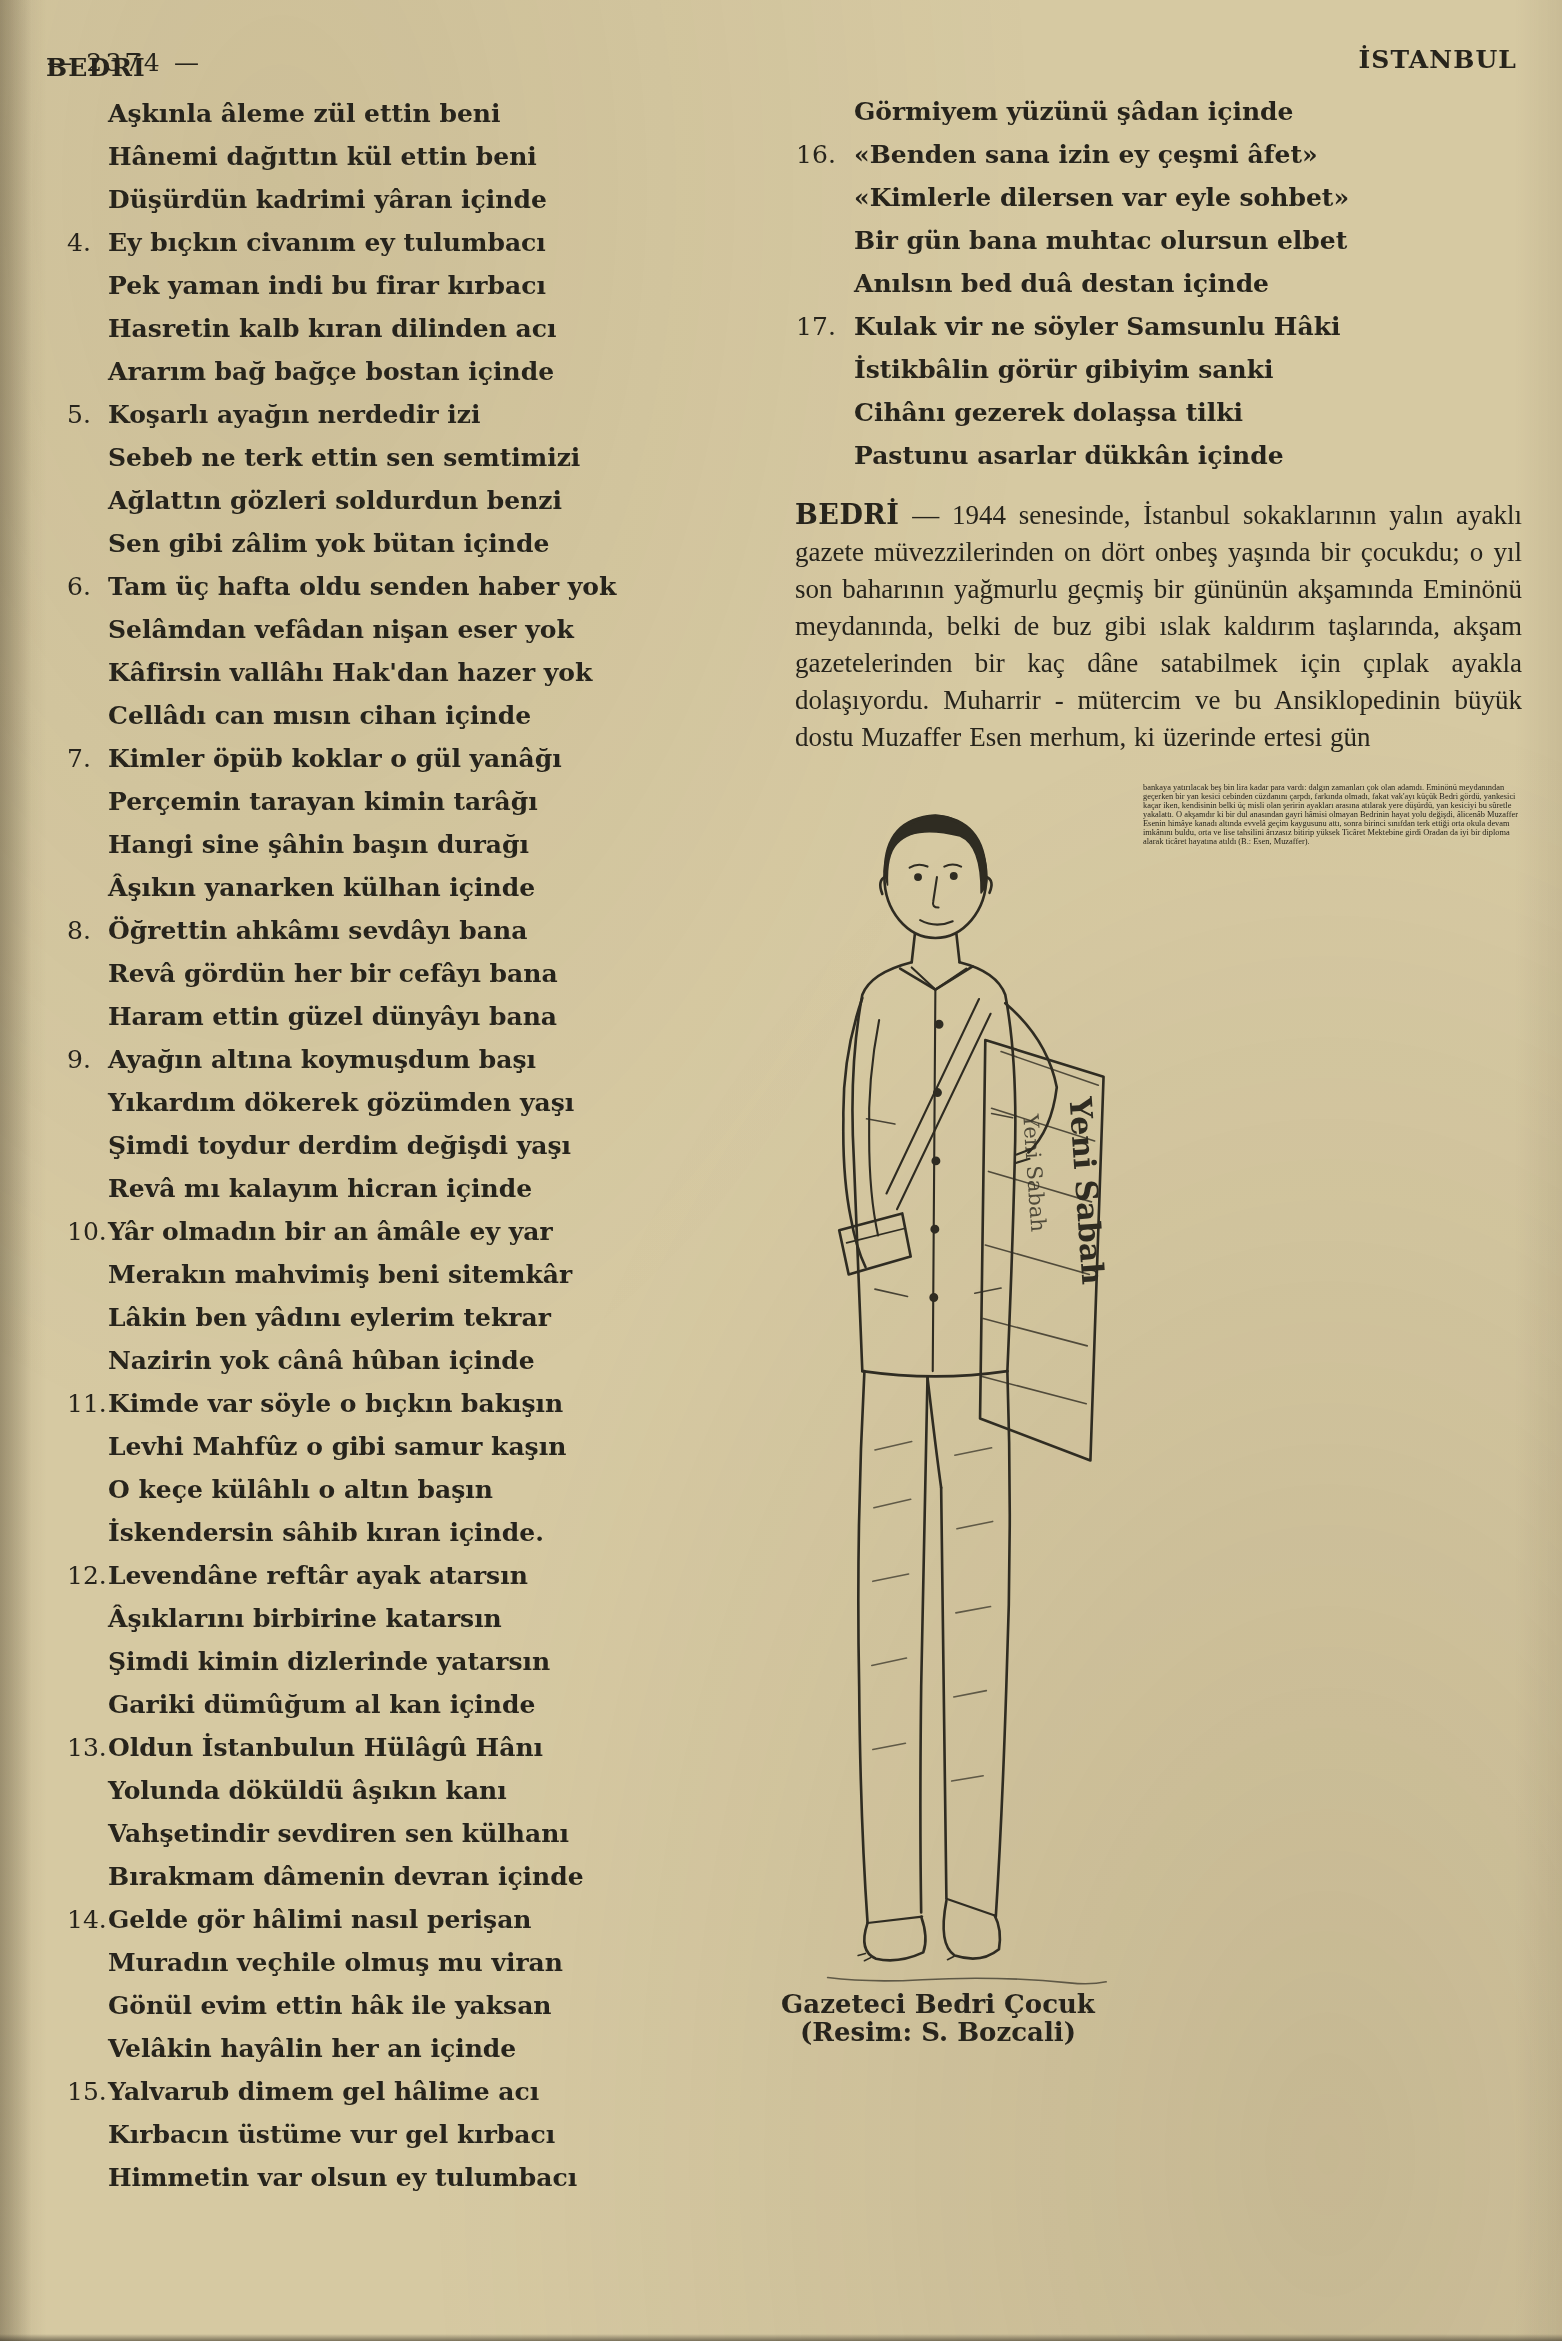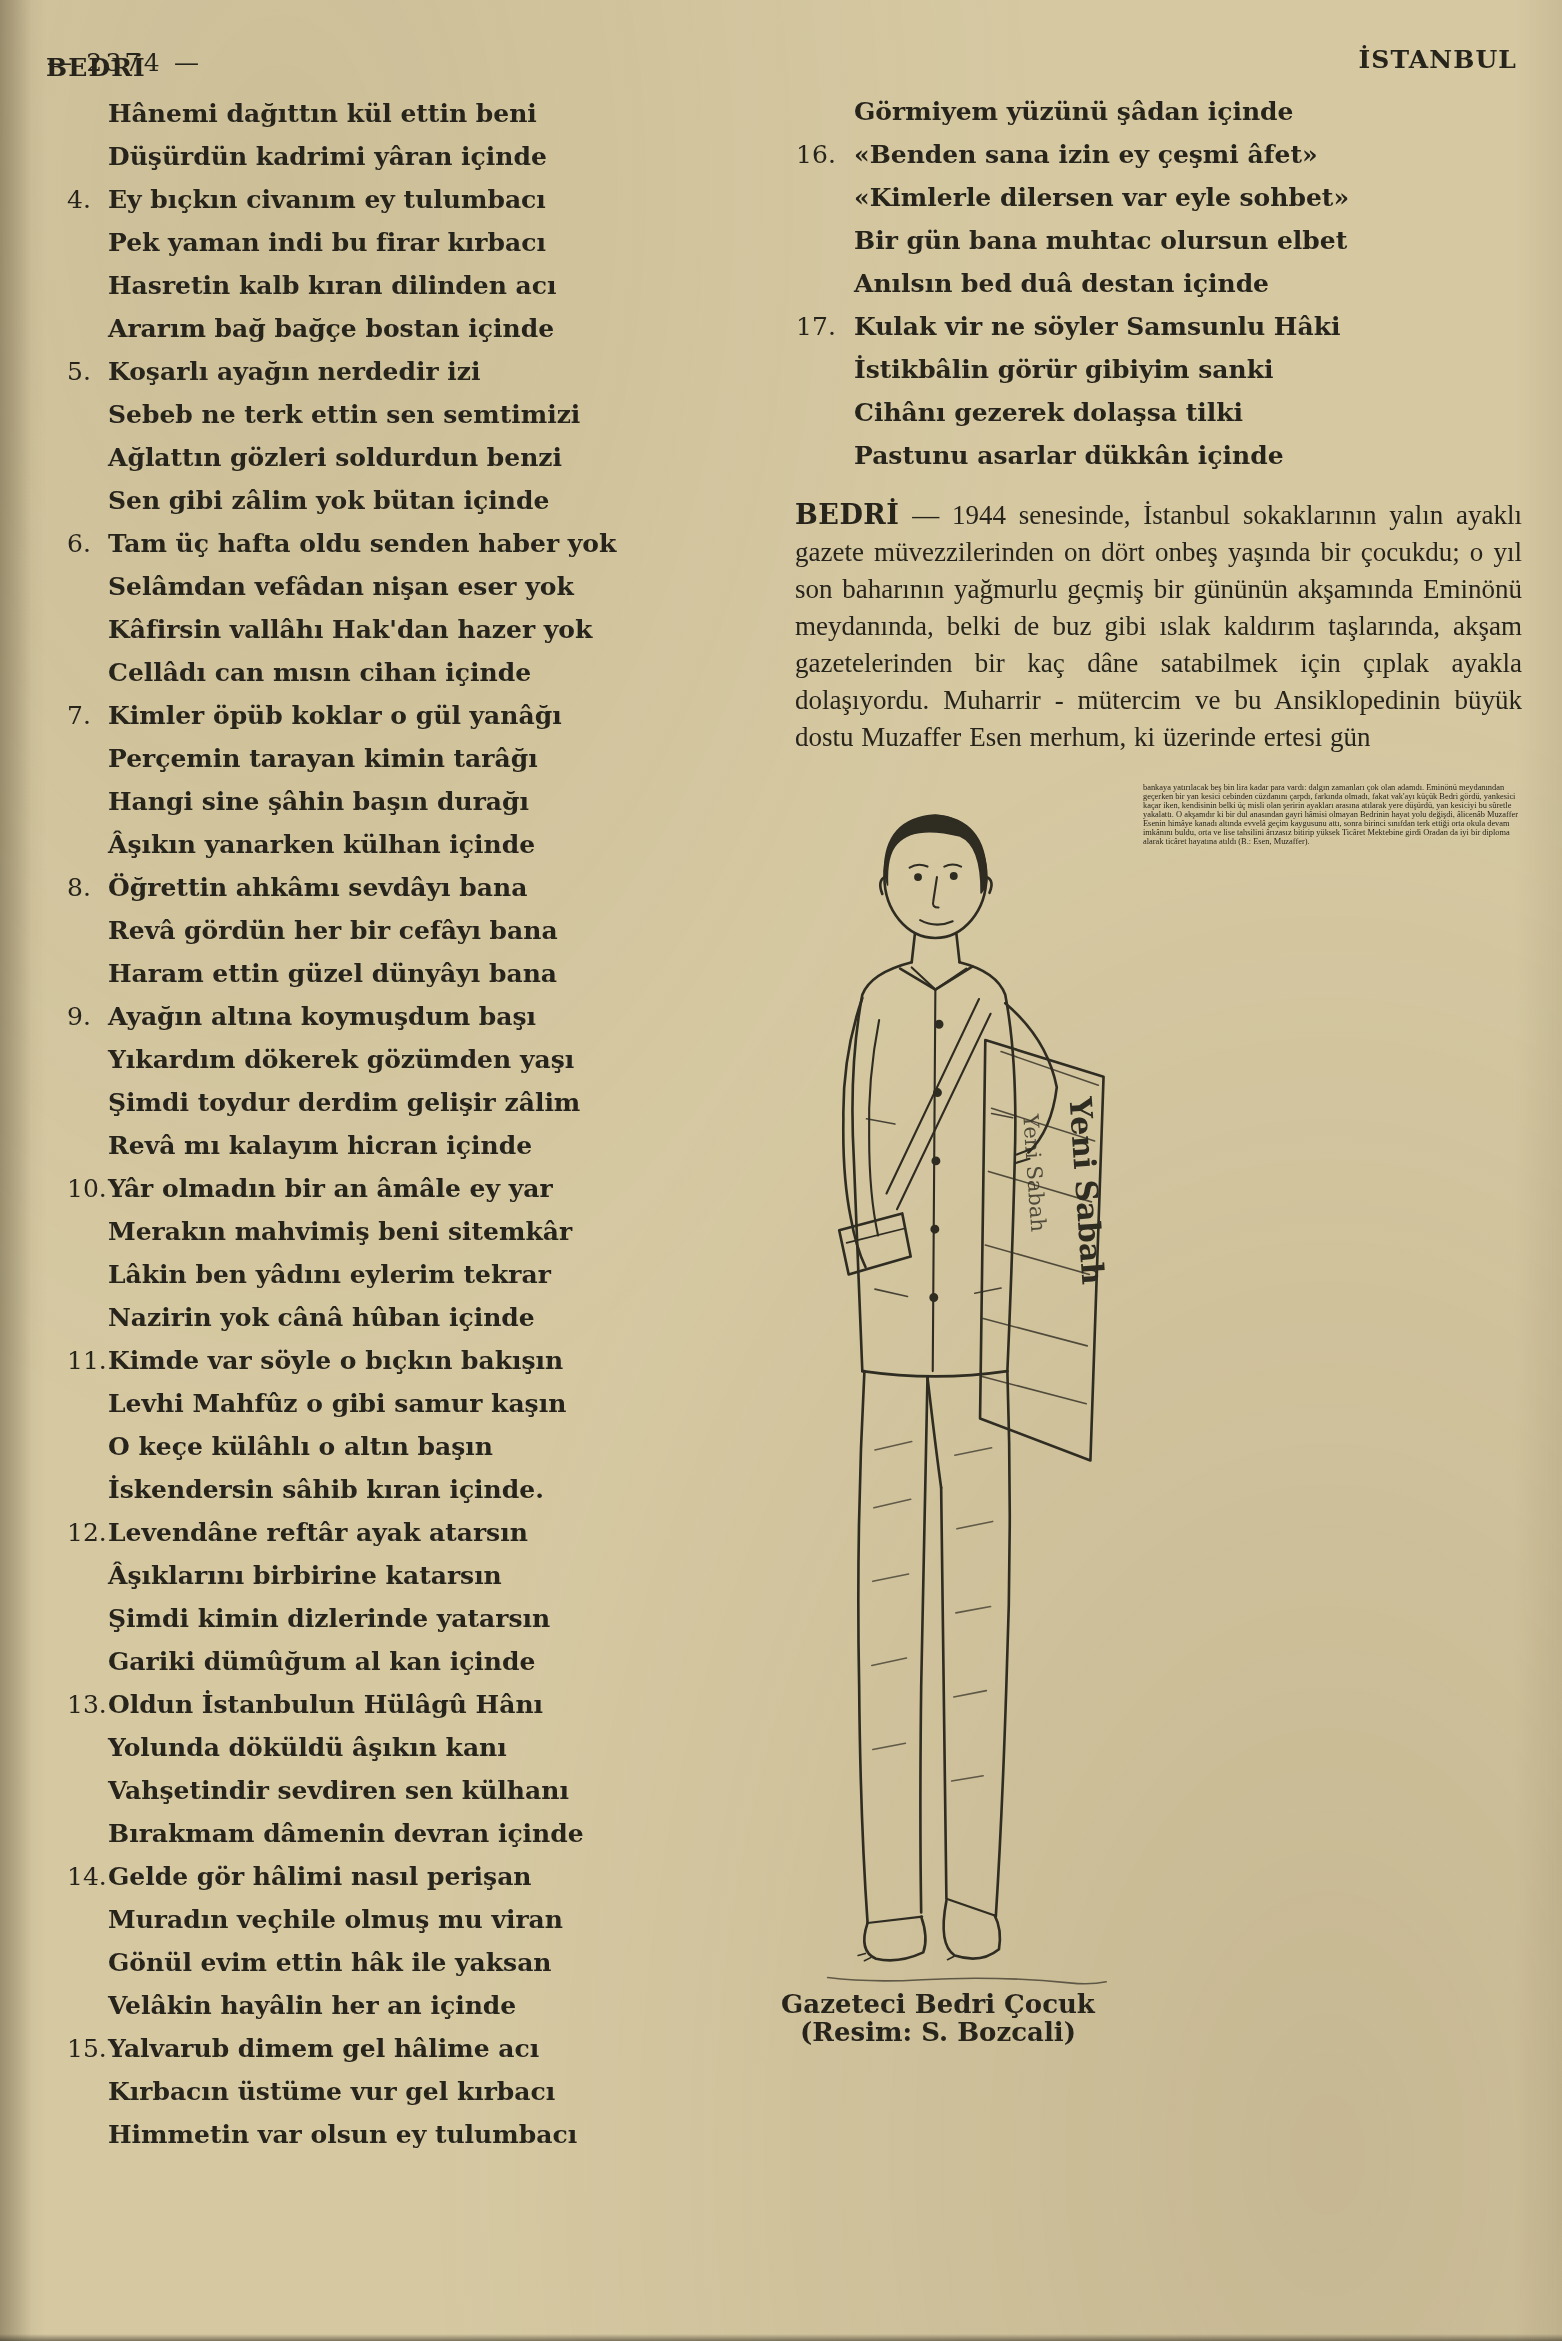--- a/index.html
+++ b/index.html
@@ -72,20 +72,21 @@
 <div class="scan-bottom"></div>
 
 <div class="page-header">
   <span class="hdr-left">BEDRİ</span>
   <span class="hdr-center">— 2374 —</span>
   <span class="hdr-right">İSTANBUL</span>
 </div>
 
 <div class="col-left poem" id="poem-left">
     <div class="stanza">
+      <div class="poem-line">Aşkınla âleme zül ettin beni</div>
       <div class="poem-line">Hânemi dağıttın kül ettin beni</div>
       <div class="poem-line">Düşürdün kadrimi yâran içinde</div>
     </div>
     <div class="stanza">
       <span class="stanza-num">4.</span>
       <div class="poem-line">Ey bıçkın civanım ey tulumbacı</div>
       <div class="poem-line">Pek yaman indi bu firar kırbacı</div>
       <div class="poem-line">Hasretin kalb kıran dilinden acı</div>
       <div class="poem-line">Ararım bağ bağçe bostan içinde</div>
     </div>
@@ -113,21 +114,21 @@
     <div class="stanza">
       <span class="stanza-num">8.</span>
       <div class="poem-line">Öğrettin ahkâmı sevdâyı bana</div>
       <div class="poem-line">Revâ gördün her bir cefâyı bana</div>
       <div class="poem-line">Haram ettin güzel dünyâyı bana</div>
     </div>
     <div class="stanza">
       <span class="stanza-num">9.</span>
       <div class="poem-line">Ayağın altına koymuşdum başı</div>
       <div class="poem-line">Yıkardım dökerek gözümden yaşı</div>
-      <div class="poem-line">Şimdi toydur derdim gelişir zâlim</div>
+      <div class="poem-line">Şimdi toydur derdim değişdi yaşı</div>
       <div class="poem-line">Revâ mı kalayım hicran içinde</div>
     </div>
     <div class="stanza">
       <span class="stanza-num">10.</span>
       <div class="poem-line">Yâr olmadın bir an âmâle ey yar</div>
       <div class="poem-line">Merakın mahvimiş beni sitemkâr</div>
       <div class="poem-line">Lâkin ben yâdını eylerim tekrar</div>
       <div class="poem-line">Nazirin yok cânâ hûban içinde</div>
     </div>
     <div class="stanza">

